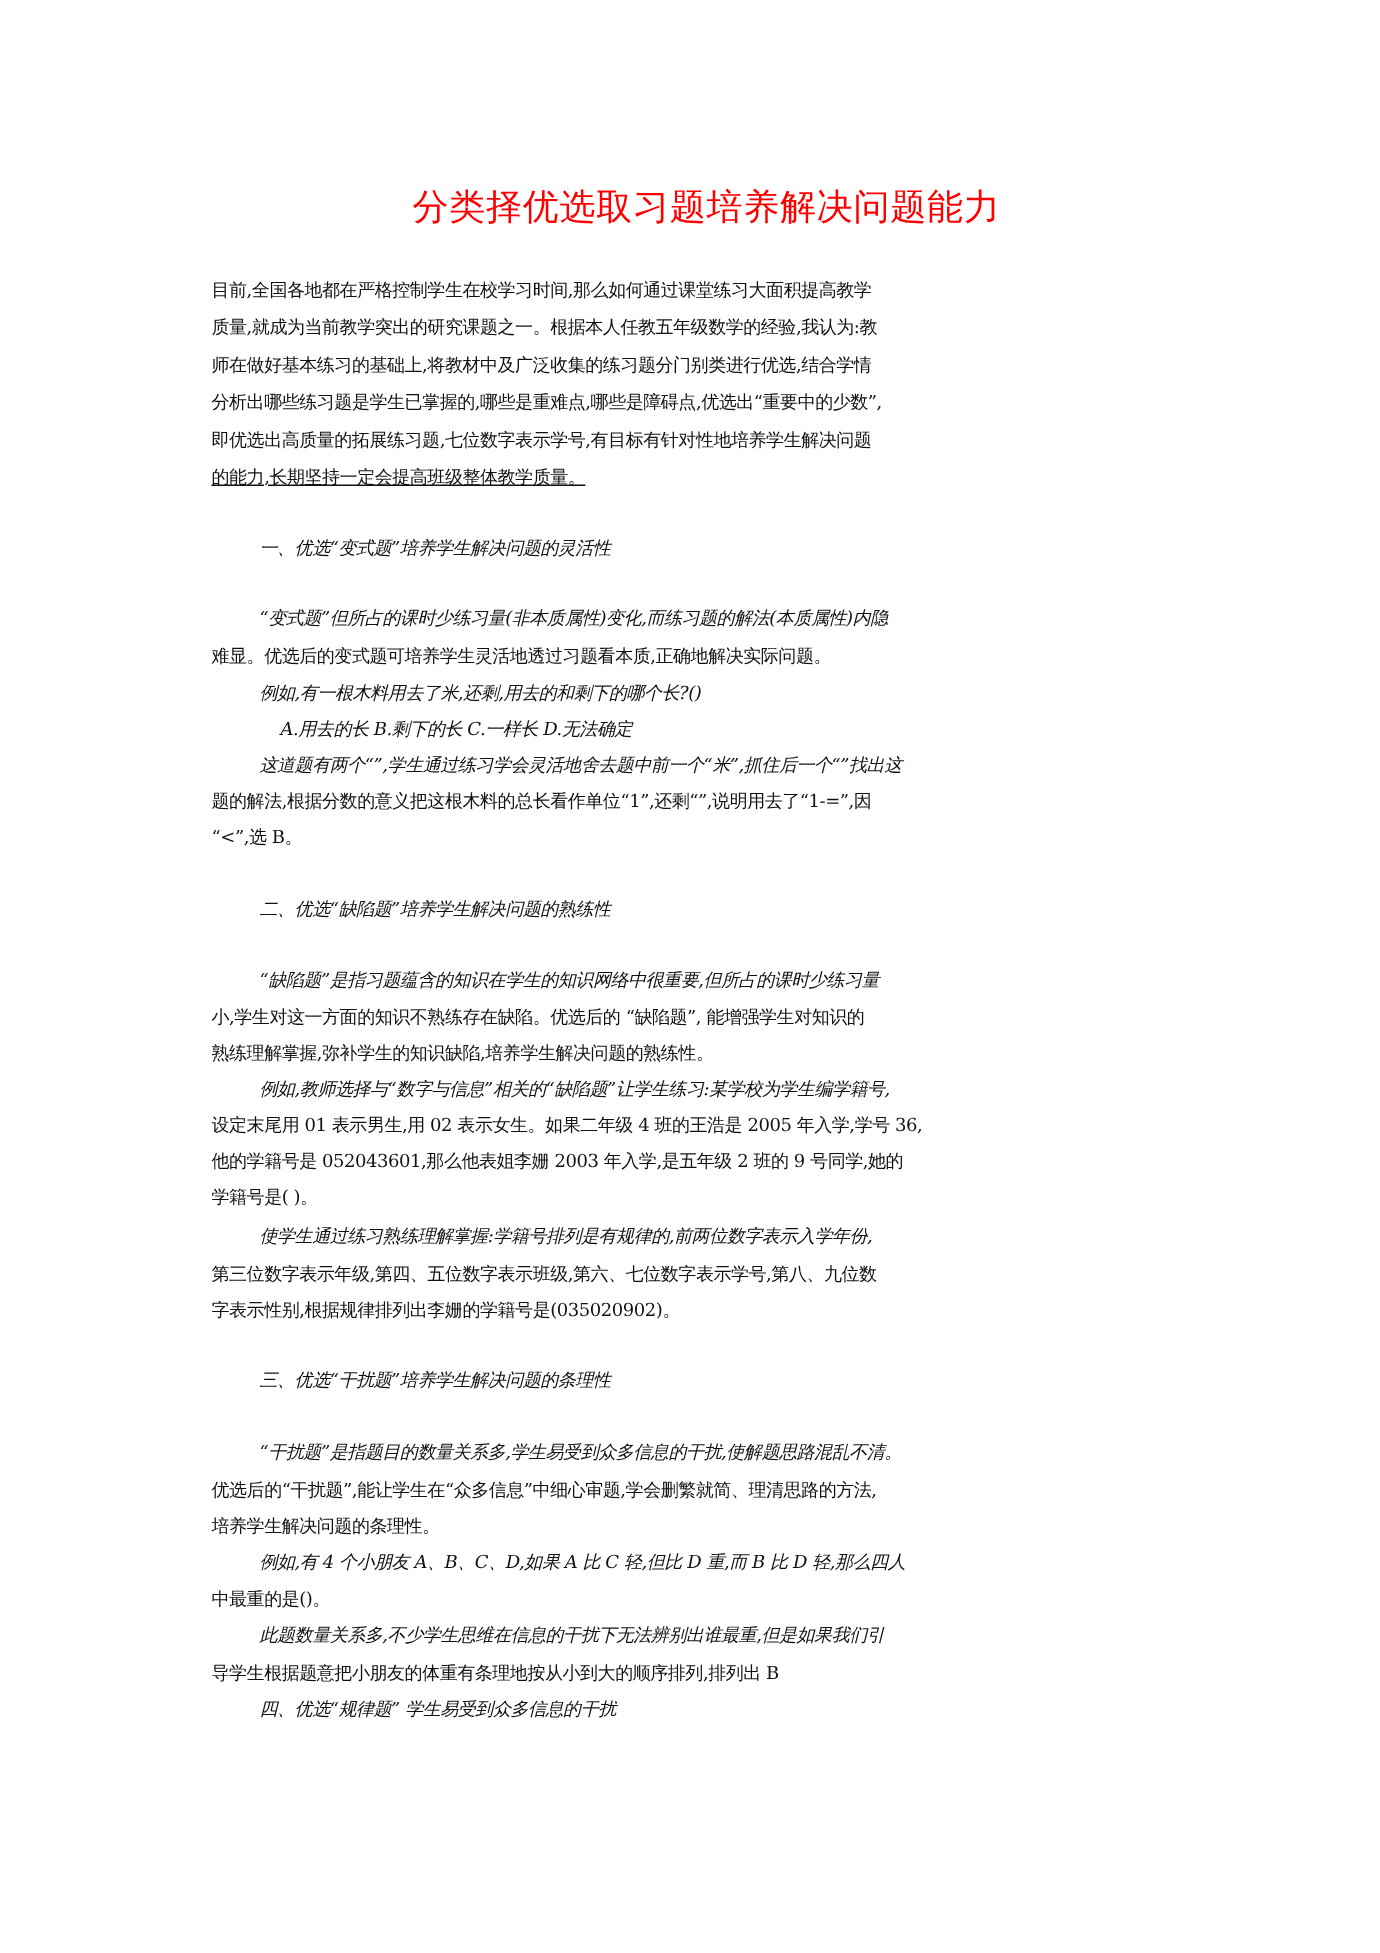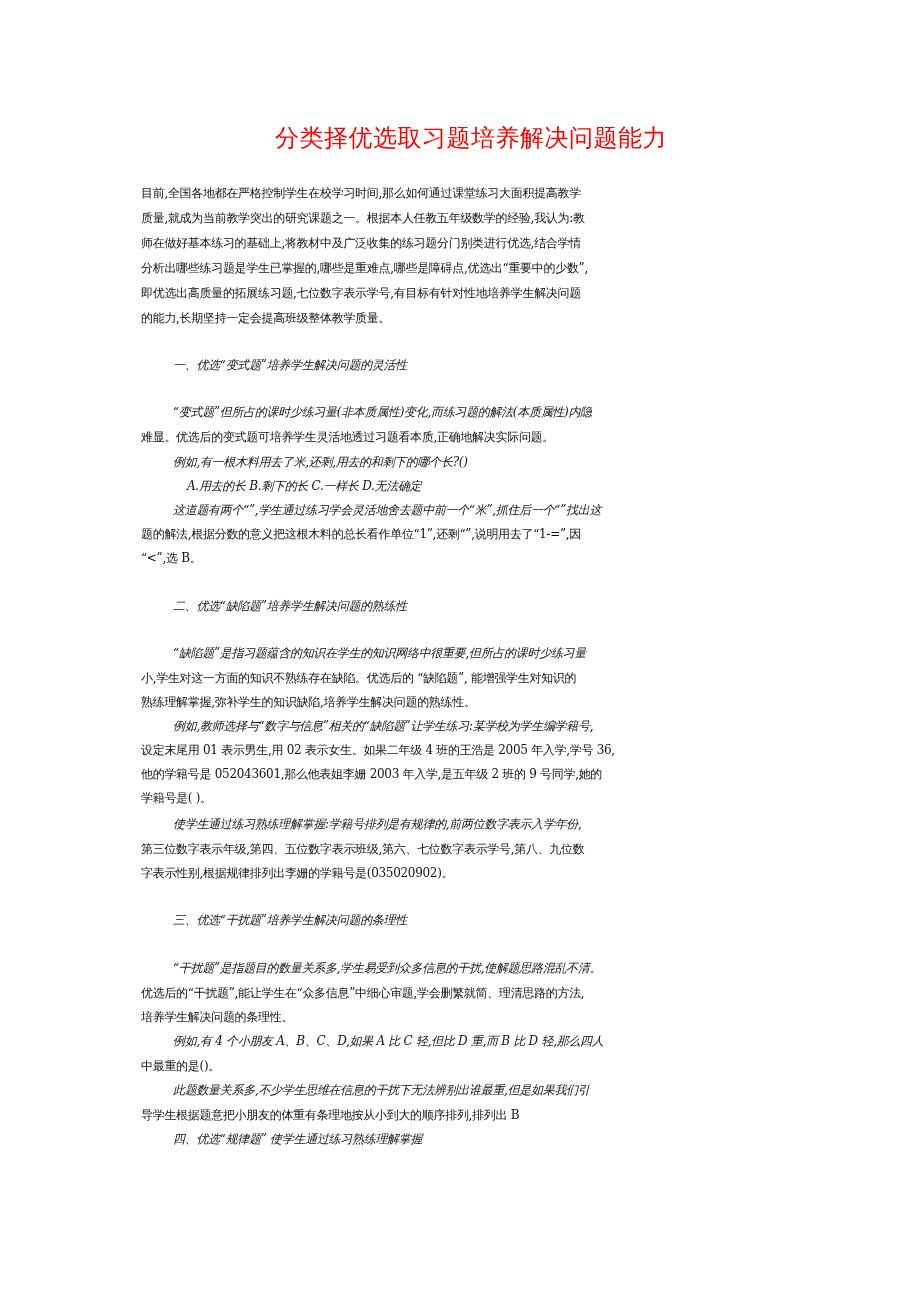--- a/index.html
+++ b/index.html
@@ -15,21 +15,21 @@
 <body>
 
 <div class="page">
   <div class="title">分类择优选取习题培养解决问题能力</div>
   <div id="lines">
       <div class="line" style="top: 181px;">目前,全国各地都在严格控制学生在校学习时间,那么如何通过课堂练习大面积提高教学</div>
       <div class="line" style="top: 206px;">质量,就成为当前教学突出的研究课题之一。根据本人任教五年级数学的经验,我认为:教</div>
       <div class="line" style="top: 231px;">师在做好基本练习的基础上,将教材中及广泛收集的练习题分门别类进行优选,结合学情</div>
       <div class="line" style="top: 256px;">分析出哪些练习题是学生已掌握的,哪些是重难点,哪些是障碍点,优选出“重要中的少数”,</div>
       <div class="line" style="top: 281px;">即优选出高质量的拓展练习题,七位数字表示学号,有目标有针对性地培养学生解决问题</div>
-      <div class="line" style="top: 306px;">的能力,长期坚持一定会提高班级整体教学质量。</div>
+      <div class="line" style="top: 306px; text-decoration: underline;">的能力,长期坚持一定会提高班级整体教学质量。</div>
       <div class="line ind" style="top: 353px;">一、优选“变式题”培养学生解决问题的灵活性</div>
       <div class="line ind" style="top: 400px;">“变式题”但所占的课时少练习量(非本质属性)变化,而练习题的解法(本质属性)内隐</div>
       <div class="line" style="top: 425px;">难显。优选后的变式题可培养学生灵活地透过习题看本质,正确地解决实际问题。</div>
       <div class="line ind" style="top: 450px;">例如,有一根木料用去了米,还剩,用去的和剩下的哪个长?()</div>
       <div class="line ind" style="top: 474px; margin-left: 14px;">A.用去的长  B.剩下的长  C.一样长  D.无法确定</div>
       <div class="line ind" style="top: 498px;">这道题有两个“”,学生通过练习学会灵活地舍去题中前一个“米”,抓住后一个“”找出这</div>
       <div class="line" style="top: 522px;">题的解法,根据分数的意义把这根木料的总长看作单位“1”,还剩“”,说明用去了“1-=”,因</div>
       <div class="line" style="top: 546px;">“&lt;”,选 B。</div>
       <div class="line ind" style="top: 594px;">二、优选“缺陷题”培养学生解决问题的熟练性</div>
       <div class="line ind" style="top: 641px;">“缺陷题”是指习题蕴含的知识在学生的知识网络中很重要,但所占的课时少练习量</div>
@@ -43,15 +43,15 @@
       <div class="line" style="top: 837px;">第三位数字表示年级,第四、五位数字表示班级,第六、七位数字表示学号,第八、九位数</div>
       <div class="line" style="top: 861px;">字表示性别,根据规律排列出李姗的学籍号是(035020902)。</div>
       <div class="line ind" style="top: 908px;">三、优选“干扰题”培养学生解决问题的条理性</div>
       <div class="line ind" style="top: 956px;">“干扰题”是指题目的数量关系多,学生易受到众多信息的干扰,使解题思路混乱不清。</div>
       <div class="line" style="top: 981px;">优选后的“干扰题”,能让学生在“众多信息”中细心审题,学会删繁就简、理清思路的方法,</div>
       <div class="line" style="top: 1005px;">培养学生解决问题的条理性。</div>
       <div class="line ind" style="top: 1029px;">例如,有 4 个小朋友 A、B、C、D,如果 A 比 C 轻,但比 D 重,而 B 比 D 轻,那么四人</div>
       <div class="line" style="top: 1054px;">中最重的是()。</div>
       <div class="line ind" style="top: 1078px;">此题数量关系多,不少学生思维在信息的干扰下无法辨别出谁最重,但是如果我们引</div>
       <div class="line" style="top: 1103px;">导学生根据题意把小朋友的体重有条理地按从小到大的顺序排列,排列出 B</div>
-      <div class="line ind" style="top: 1127px;">四、优选“规律题” 使学生通过练习熟练理解掌握</div>
+      <div class="line ind" style="top: 1127px;">四、优选“规律题” 学生易受到众多信息的干扰</div>
     </div>
 </div>
 
 </body></html>

